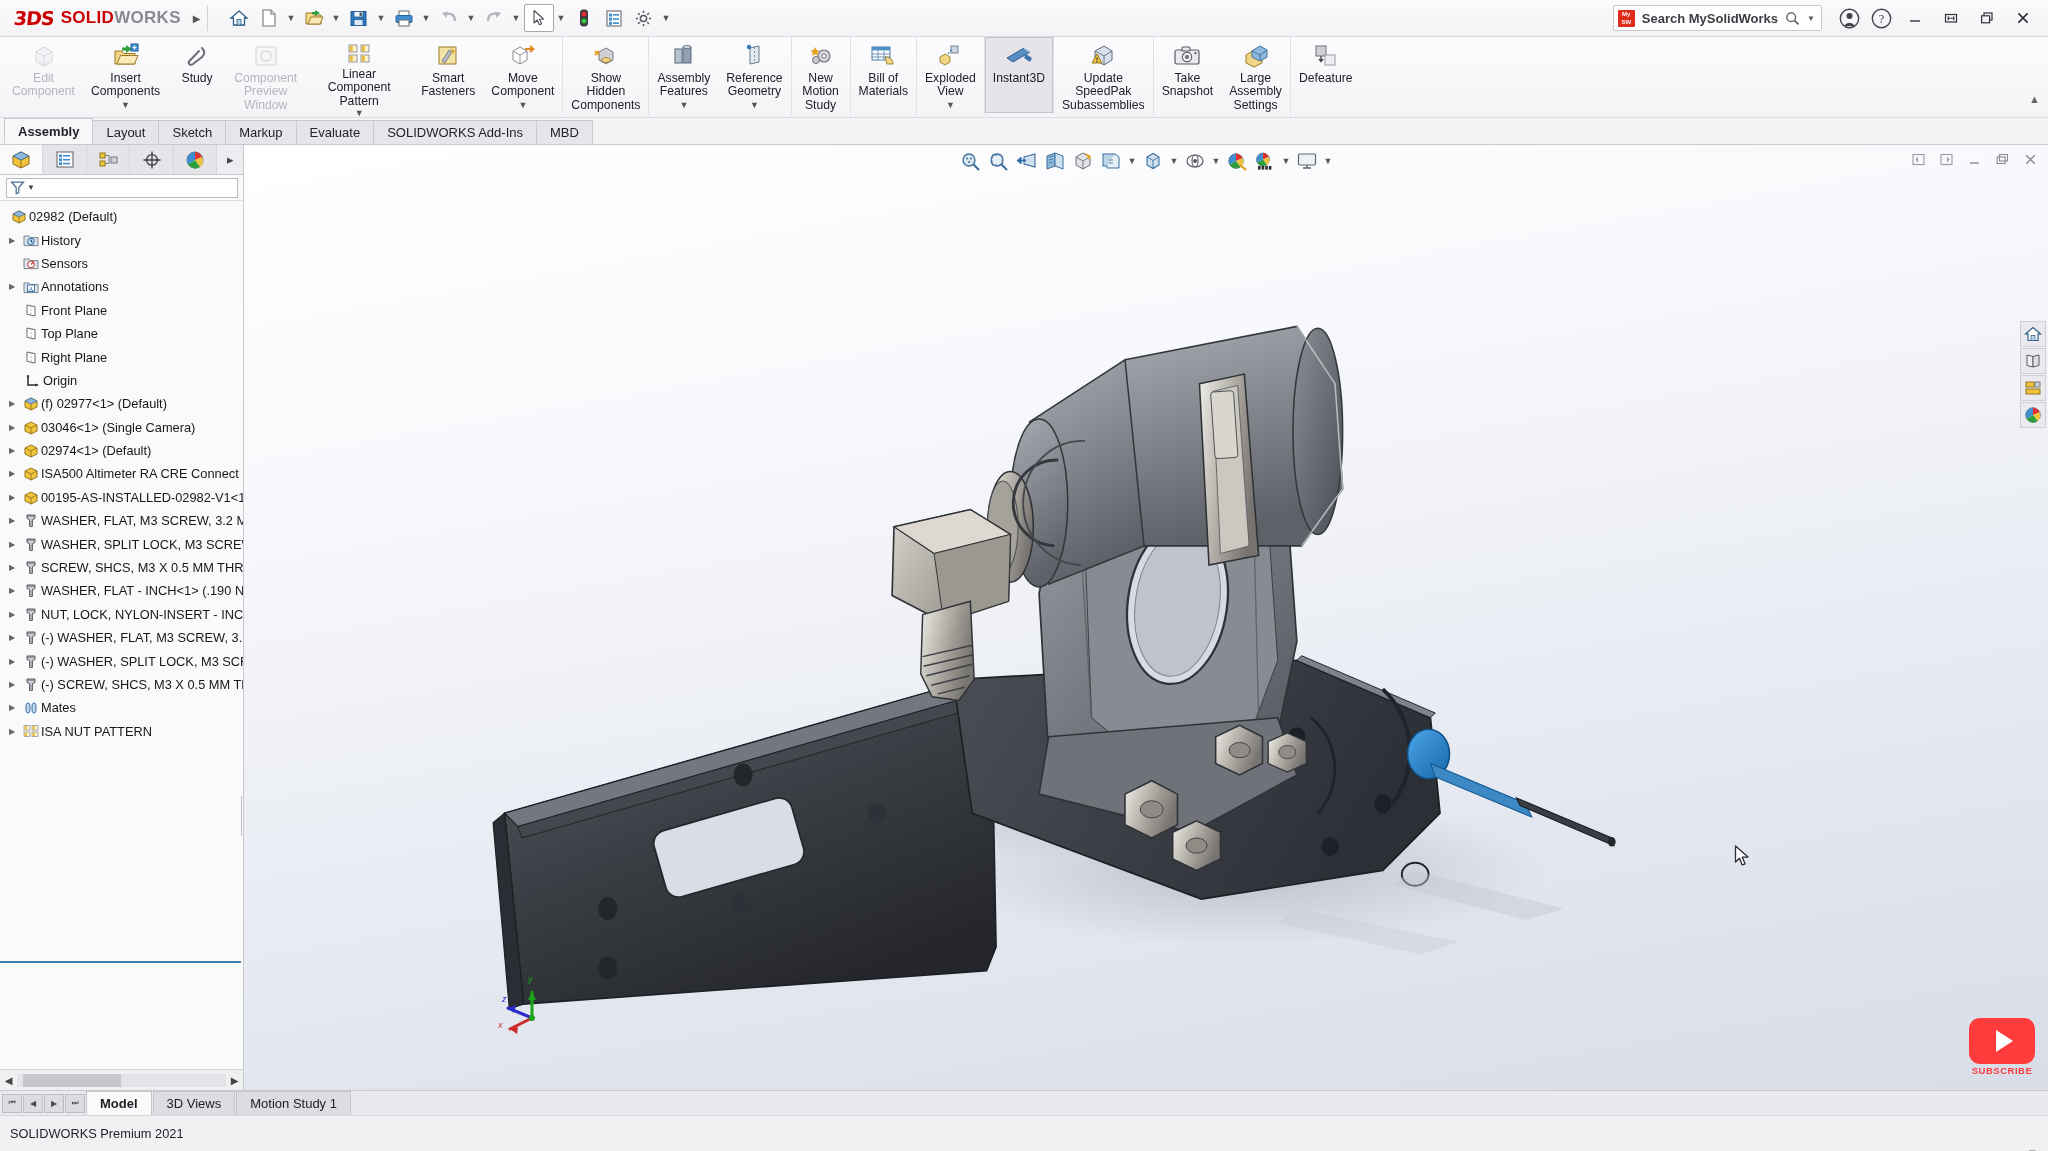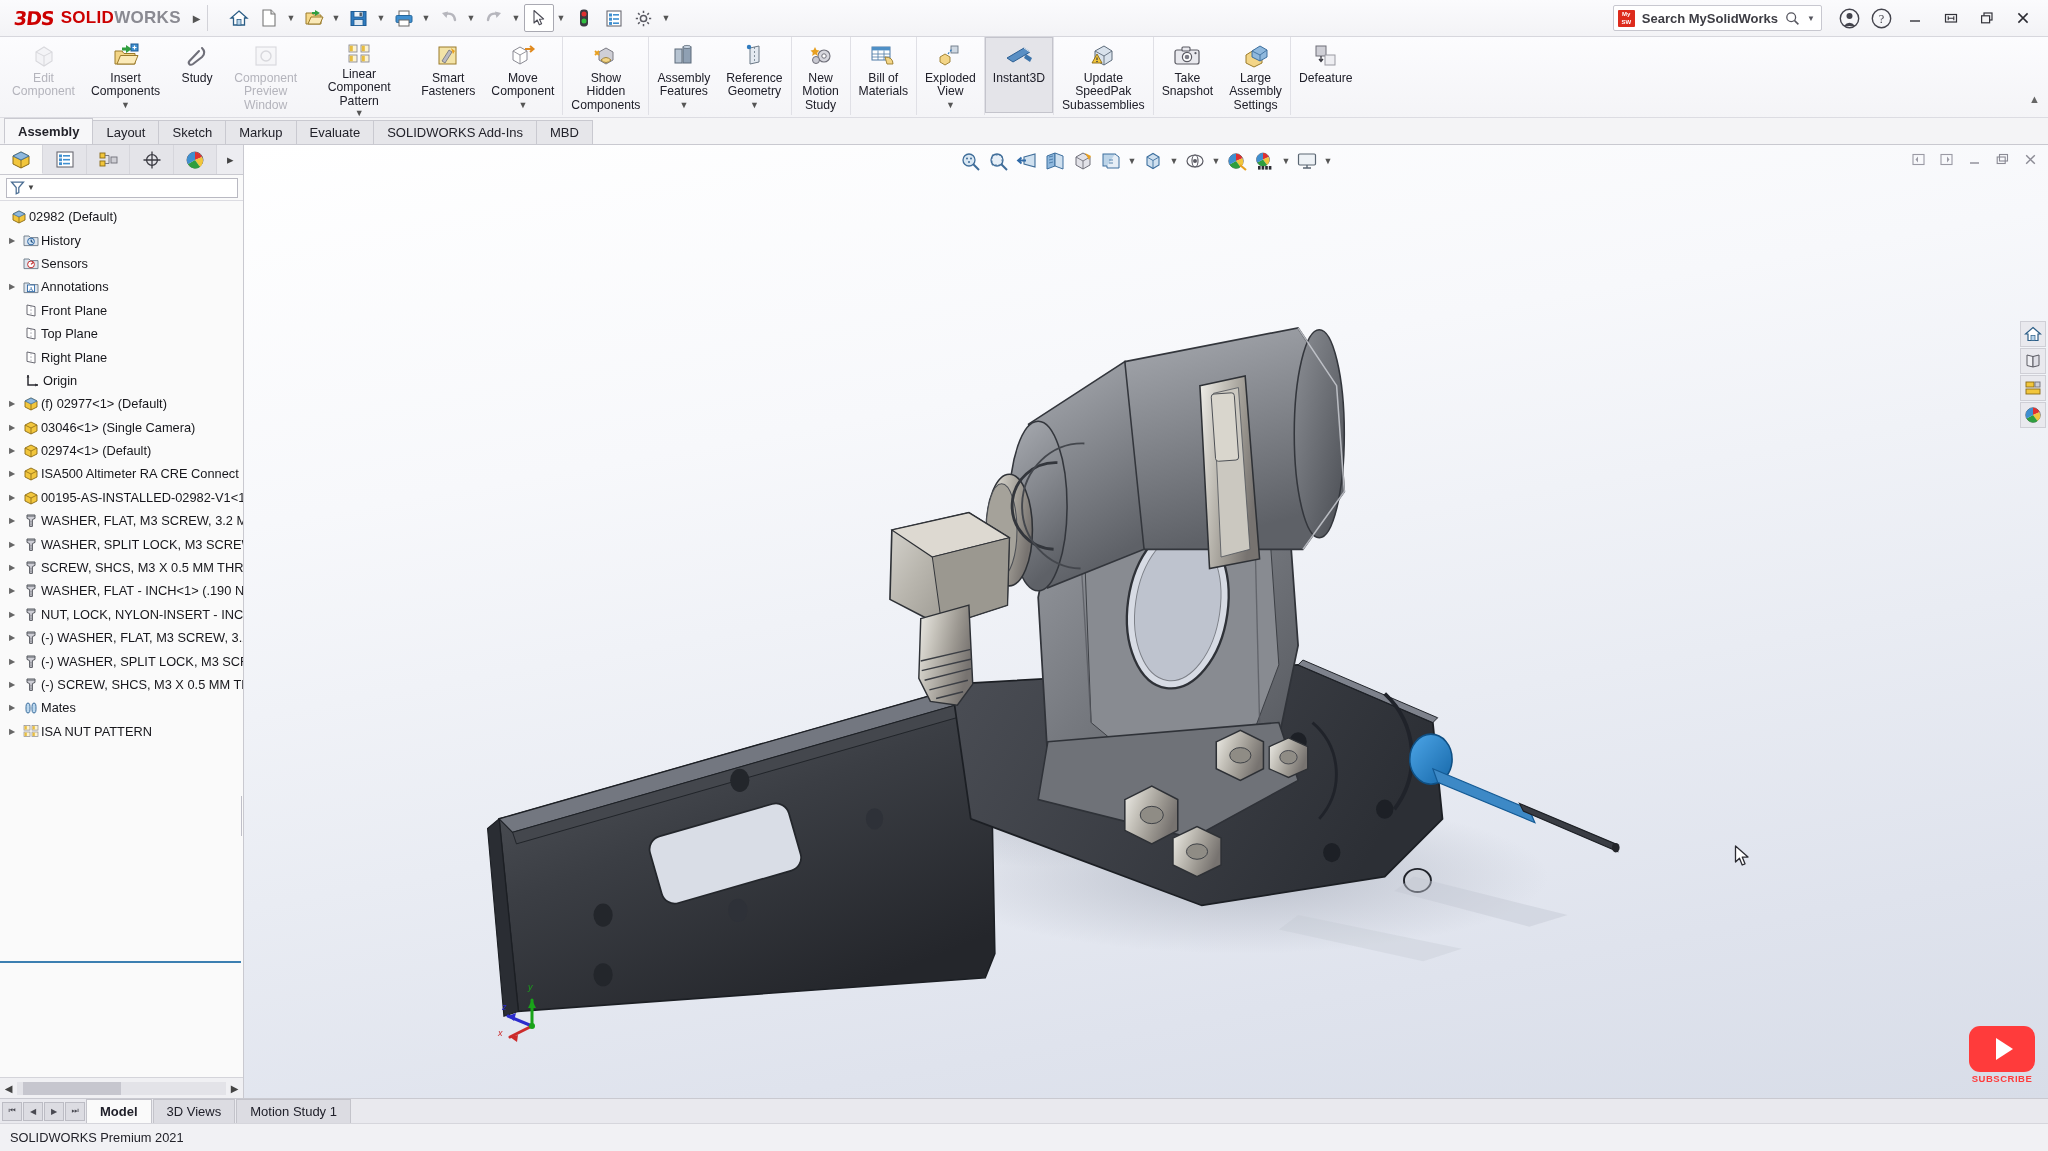--- a/index.html
+++ b/index.html
@@ -141,21 +141,21 @@
   .sub-btn { width:66px; height:46px; background:#ff3b3b; border-radius:11px; display:flex; align-items:center; justify-content:center; margin:0 auto; }
   .sub-tri { width:0;height:0;border-left:17px solid #fff;border-top:11px solid transparent;border-bottom:11px solid transparent; margin-left:5px;}
   .sub-txt { font-size:9.5px; color:#ff3b3b; font-weight:bold; letter-spacing:.5px; margin-top:1px; }
 
   
   .docbar { height:25px; min-height:25px; background:#e9e9ee; border-top:1px solid #c9c9d0; display:flex; align-items:stretch; }
   .navarrows { display:flex; align-items:center; padding-left:2px; }
   .nav-a { width:20px; height:19px; background:#dcdce2; border:1px solid #bcbcc4; margin-right:1px; display:flex; align-items:center; justify-content:center; font-size:8px; color:#4a4a52; }
   .dtab { padding:0 13px; display:flex; align-items:center; font-size:13px; color:#20202a; background:#dcdce2; border:1px solid #c3c3ca; border-bottom:none; margin-right:1px; }
   .dtab.active { background:#fafafa; font-weight:bold; }
-  .statusbar { height:28px; min-height:24px; background:#f1f1f4; border-top:1px solid #d6d6dc; display:flex; align-items:center; font-size:12.8px; color:#23232a; padding:0 6px; }
+  .statusbar { height:36px; min-height:24px; background:#f1f1f4; border-top:1px solid #d6d6dc; display:flex; align-items:center; font-size:12.8px; color:#23232a; padding:0 6px; }
   .sb-left { padding-left:4px; }
   .sb-right { margin-left:auto; display:flex; align-items:center; gap:28px; padding-right:4px;margin-top:48px; }
 </style>
 </head>
 <body>
 
 <div class="app">
 
   <div class="titlebar">
     <div class="sw-logo">

